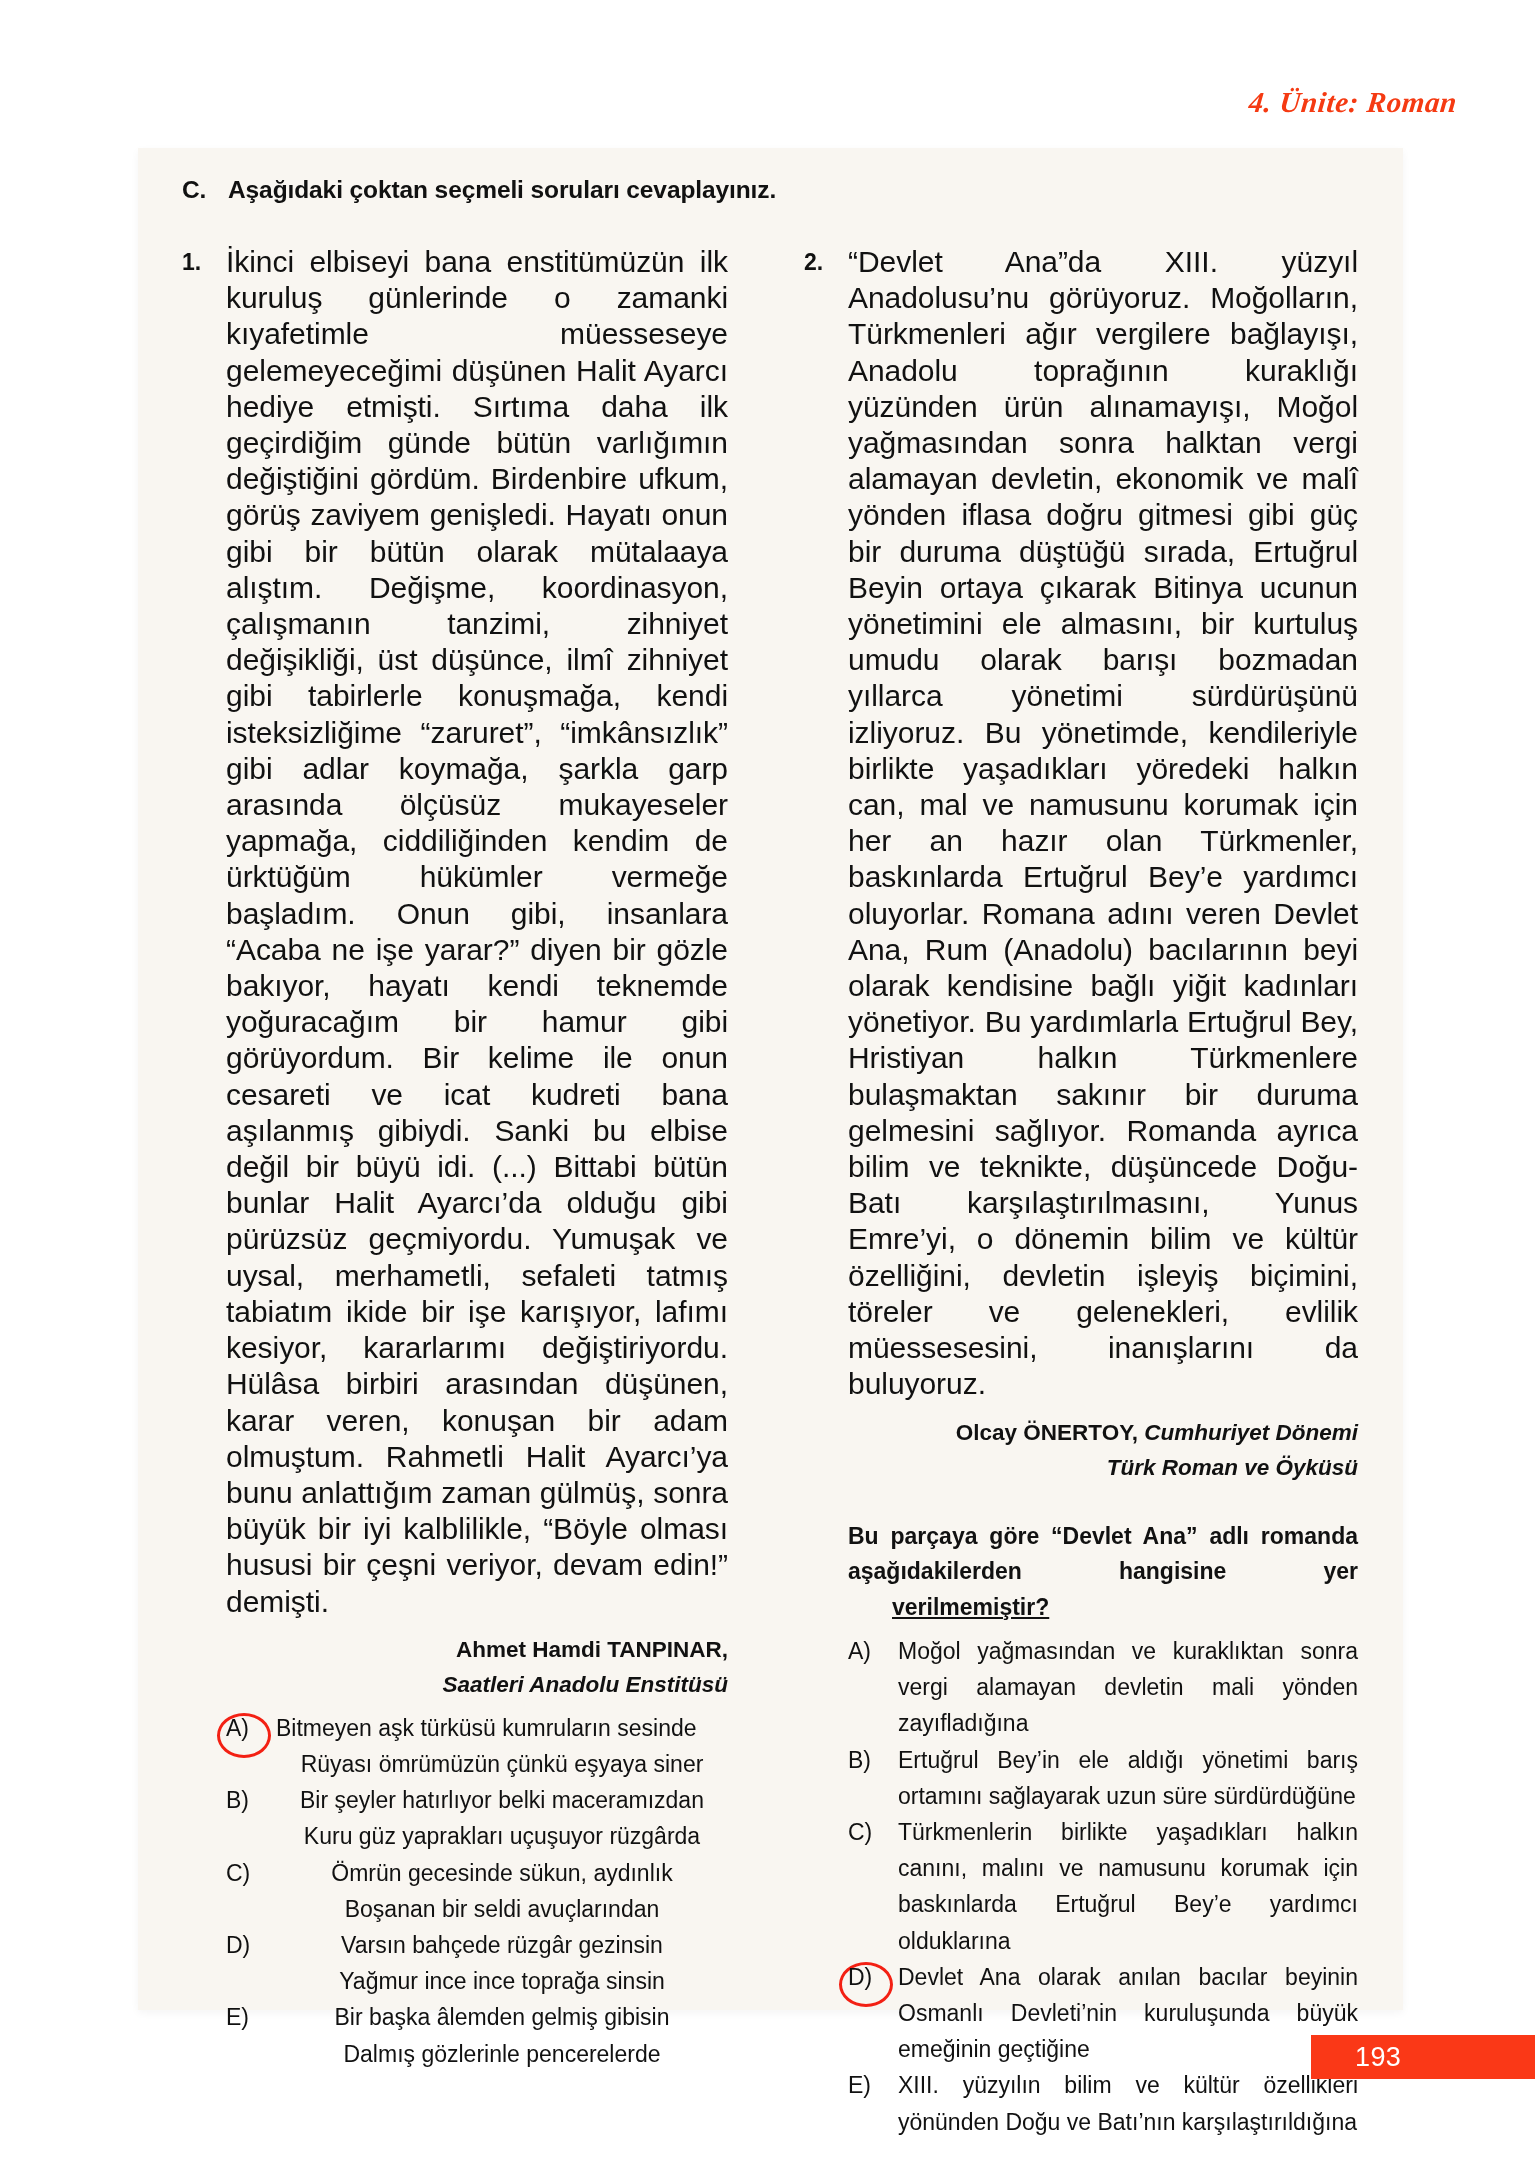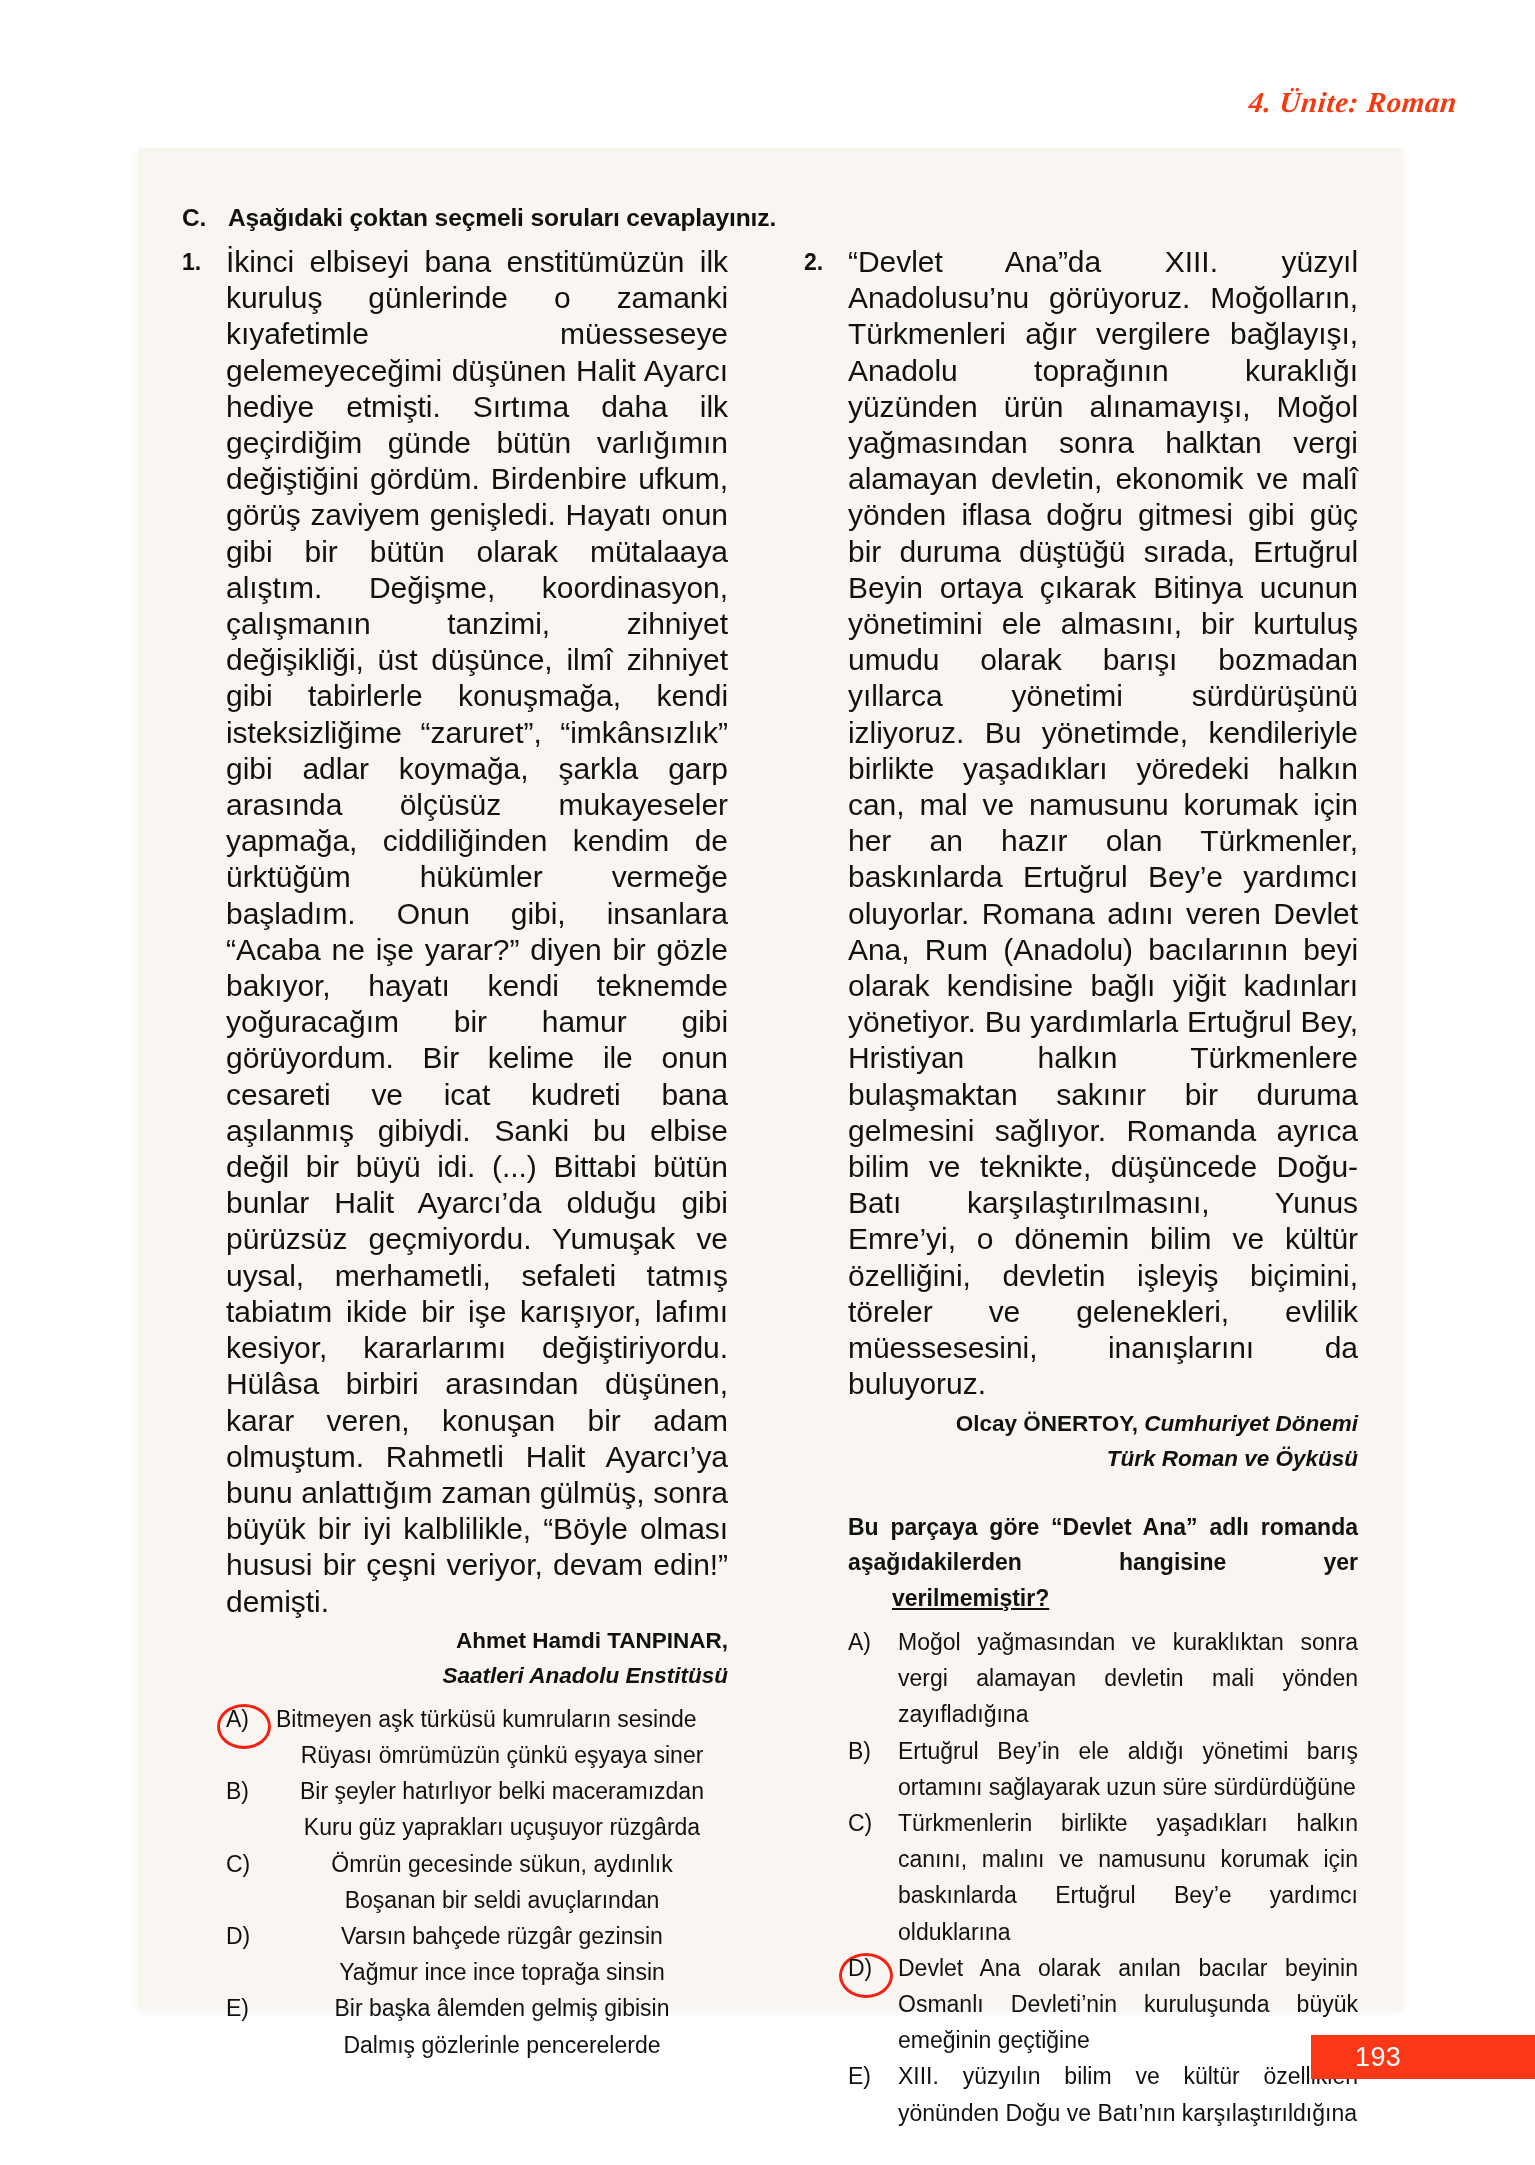--- a/index.html
+++ b/index.html
@@ -59,21 +59,21 @@
     display: flex;
     align-items: baseline;
     font-size: 24.5px;
     font-weight: bold;
     letter-spacing: -0.1px;
   }
   .section-head .sec-letter {
     width: 46px;
     flex: none;
   }
-  .section-head .sec-text { white-space: nowrap; margin-top: 28px; }
+  .section-head .sec-text { white-space: nowrap; }
 
   
   .columns {
     position: absolute;
     left: 0;
     top: 96px;
     width: 1265px;
     display: flex;
     gap: 0px;
   }
@@ -102,21 +102,21 @@
     text-justify: inter-word;
     hyphens: manual;
     letter-spacing: -0.05px;
   }
 
   .attrib {
     font-size: 22.5px;
     line-height: 35px;
     text-align: right;
     font-weight: bold;
-    margin-top: 3px;
+    margin-top: 12px;
   }
   .attrib .work {
     font-style: italic;
     display: block;
   }
   .attrib-inline-work { font-style: italic; font-weight: bold; }
 
   .stem {
     font-size: 23px;
     line-height: 35.5px;

